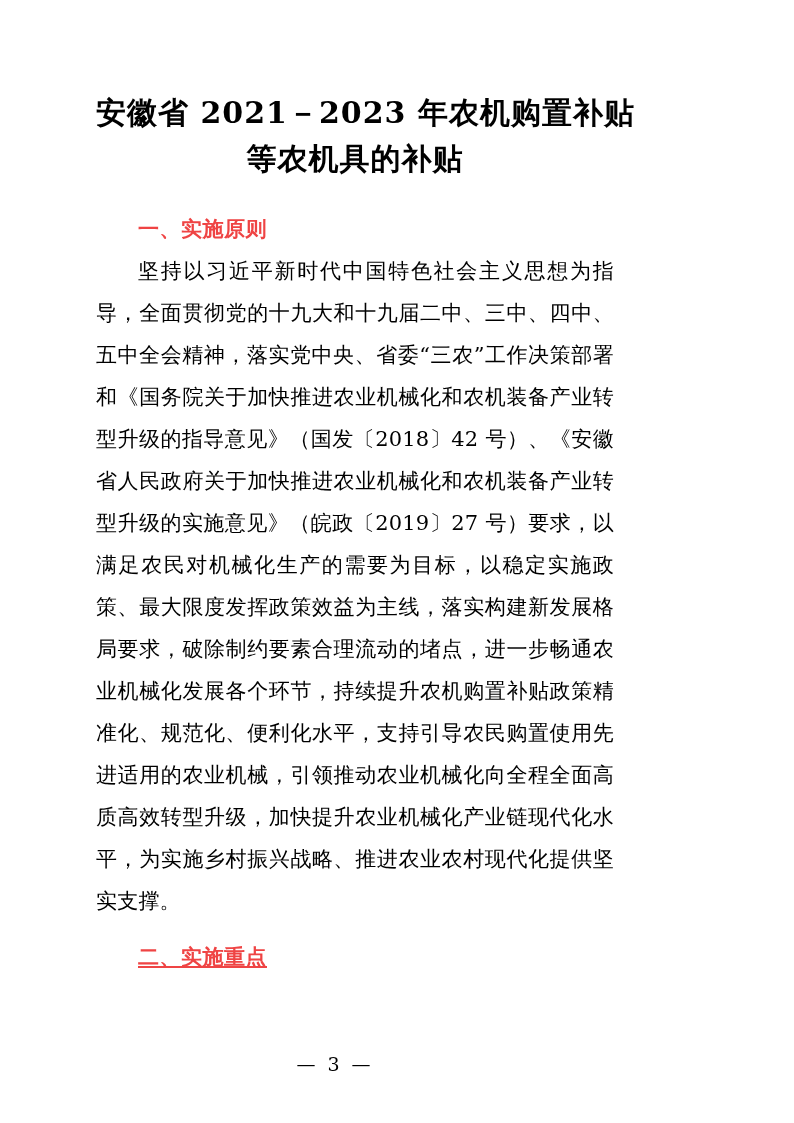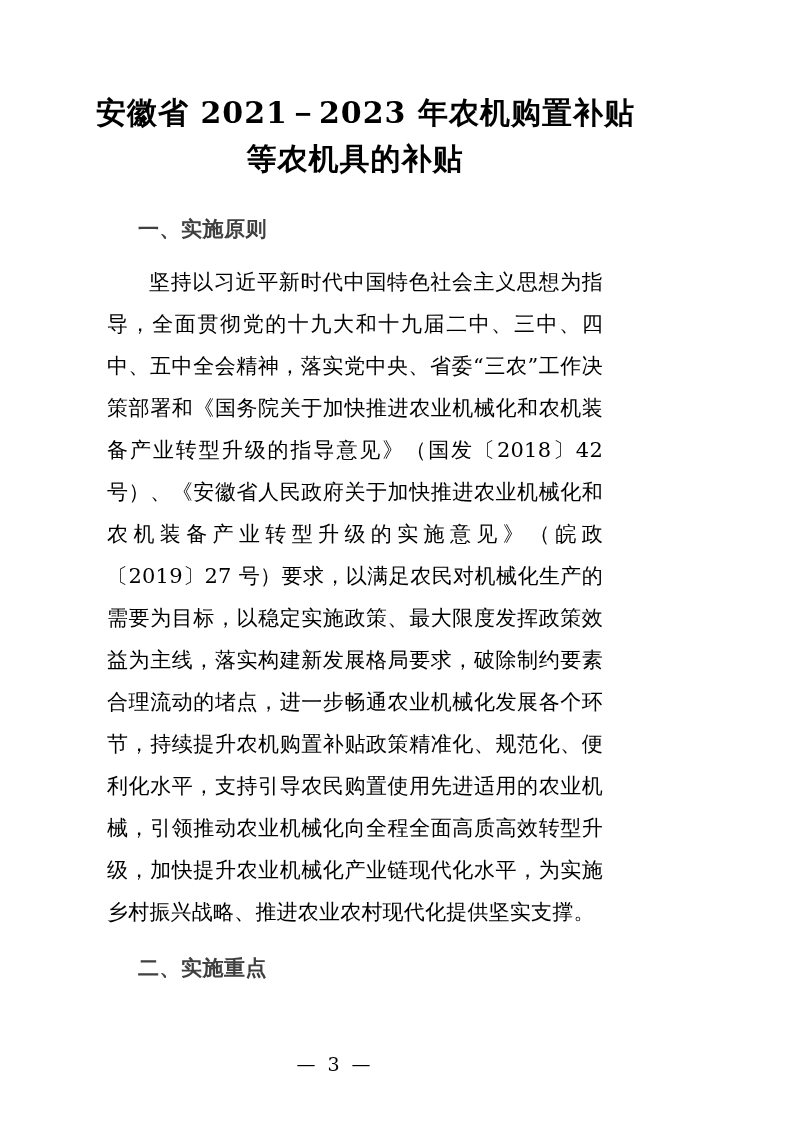--- a/index.html
+++ b/index.html
@@ -36,33 +36,34 @@
     white-space: nowrap;
   }
   .section-heading {
     font-family: "DejaVu Serif", "Liberation Serif", serif;
     font-weight: bold;
     font-size: 21px;
     line-height: 42px;
     text-indent: 42px;
     margin: 26px 0 0 0;
     letter-spacing: 0.5px;
-    color: #404040;
+    color: #ef4444;
   }
   .section-heading.tight {
     margin-top: 14px;
+    text-decoration: underline;
   }
   .body-para {
     font-family: "DejaVu Serif", "Liberation Serif", serif;
     font-size: 21px;
     line-height: 42px;
     text-indent: 42px;
     text-align: justify;
     text-justify: inter-ideograph;
-    margin: 11px;
+    margin: 0;
     letter-spacing: 0.2px;
     color: #000;
   }
   .page-number {
     position: absolute;
     left: 0;
     right: 0;
     bottom: 48px;
     text-align: center;
     font-family: "DejaVu Serif", "Liberation Serif", serif;

